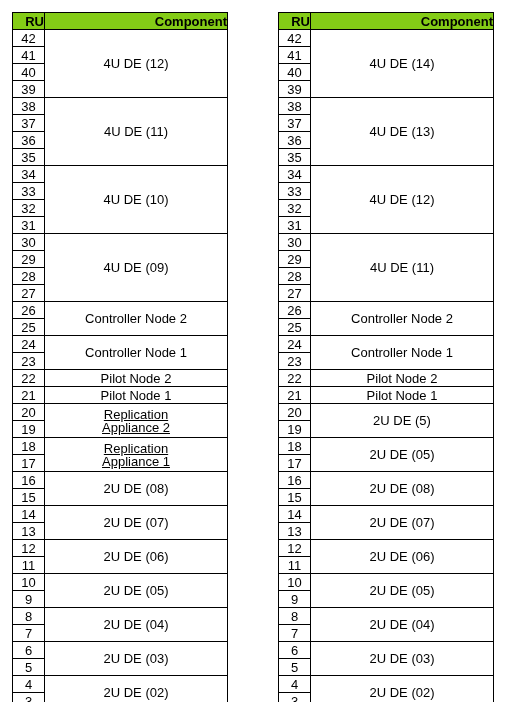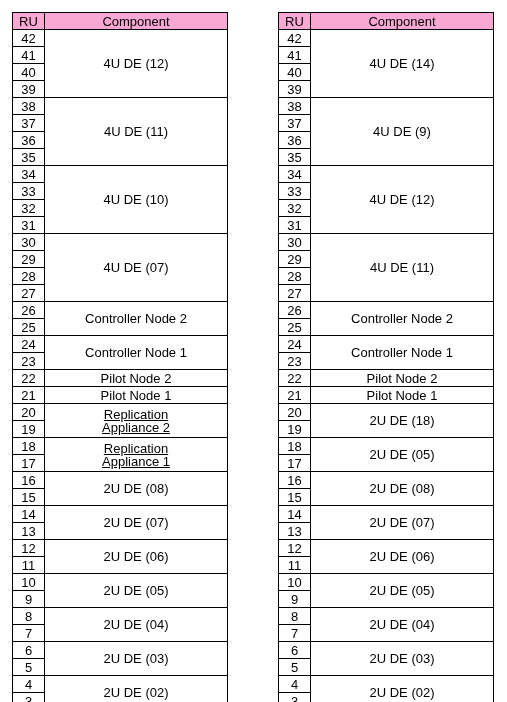--- a/index.html
+++ b/index.html
@@ -23,22 +23,23 @@
   }
   th, td {
     border: 1px solid #000;
     padding: 0;
     height: 16px;
     text-align: center;
     vertical-align: middle;
     line-height: 15px;
   }
   th {
-    background: #f9a8d4;
-    font-weight: normal;
+    background: #84cc16;
+    font-weight: bold;
+    text-align: right;
   }
   .ru-col  { width: 32px; }
   .comp-col{ width: 183px; }
   .two-line { line-height: 13px; text-decoration: underline; }
 </style>
 </head>
 <body>
 
 <div class="page">
   <table>
@@ -87,21 +88,21 @@
           <td>33</td>
         </tr>
         <tr>
           <td>32</td>
         </tr>
         <tr>
           <td>31</td>
         </tr>
         <tr>
           <td>30</td>
-          <td rowspan="4">4U DE (07)</td>
+          <td rowspan="4">4U DE (09)</td>
         </tr>
         <tr>
           <td>29</td>
         </tr>
         <tr>
           <td>28</td>
         </tr>
         <tr>
           <td>27</td>
         </tr>
@@ -213,21 +214,21 @@
           <td>41</td>
         </tr>
         <tr>
           <td>40</td>
         </tr>
         <tr>
           <td>39</td>
         </tr>
         <tr>
           <td>38</td>
-          <td rowspan="4">4U DE (9)</td>
+          <td rowspan="4">4U DE (13)</td>
         </tr>
         <tr>
           <td>37</td>
         </tr>
         <tr>
           <td>36</td>
         </tr>
         <tr>
           <td>35</td>
         </tr>
@@ -274,21 +275,21 @@
         <tr>
           <td>22</td>
           <td rowspan="1">Pilot Node 2</td>
         </tr>
         <tr>
           <td>21</td>
           <td rowspan="1">Pilot Node 1</td>
         </tr>
         <tr>
           <td>20</td>
-          <td rowspan="2">2U DE (18)</td>
+          <td rowspan="2">2U DE (5)</td>
         </tr>
         <tr>
           <td>19</td>
         </tr>
         <tr>
           <td>18</td>
           <td rowspan="2">2U DE (05)</td>
         </tr>
         <tr>
           <td>17</td>

